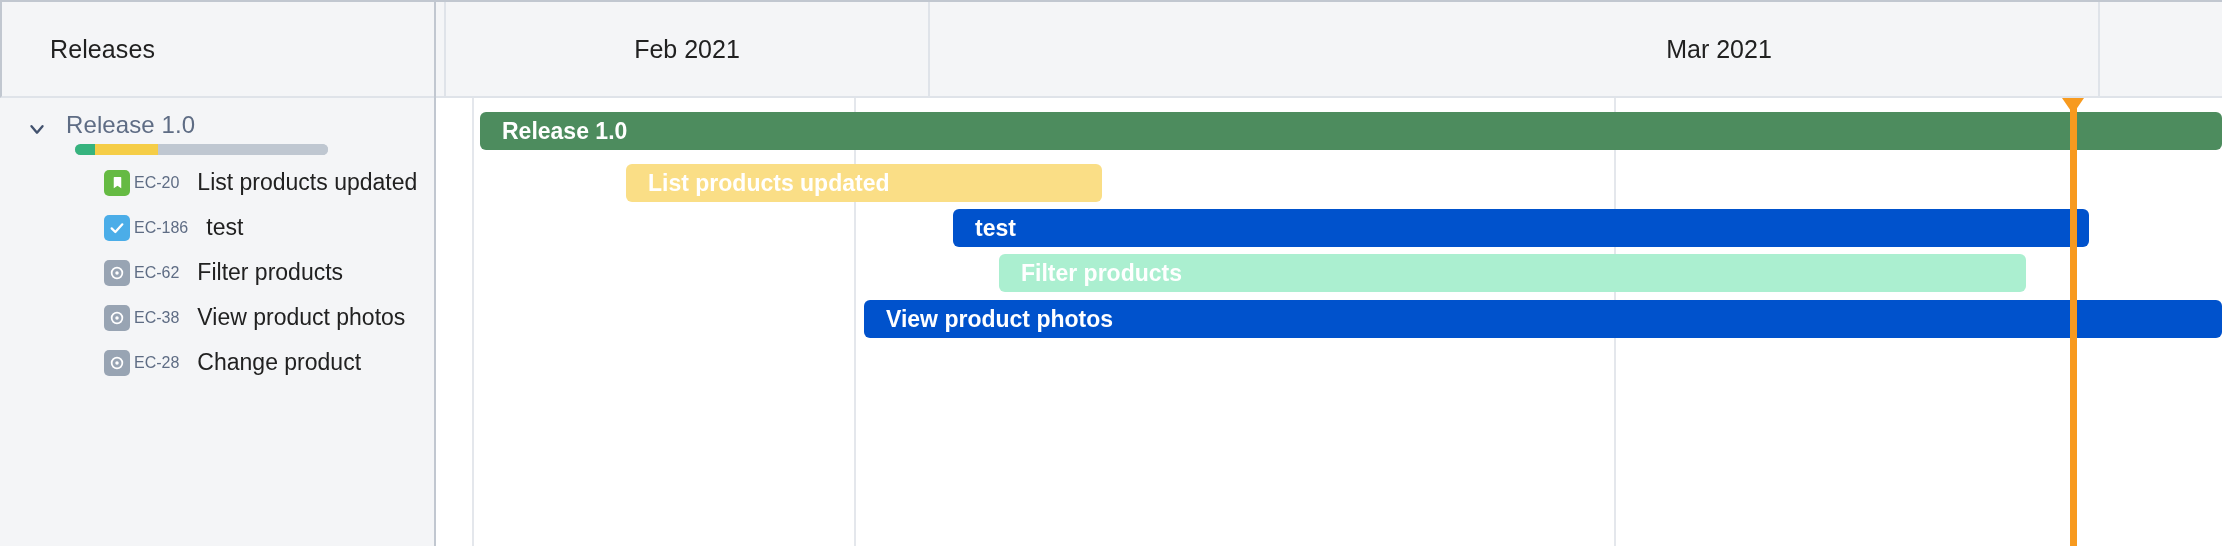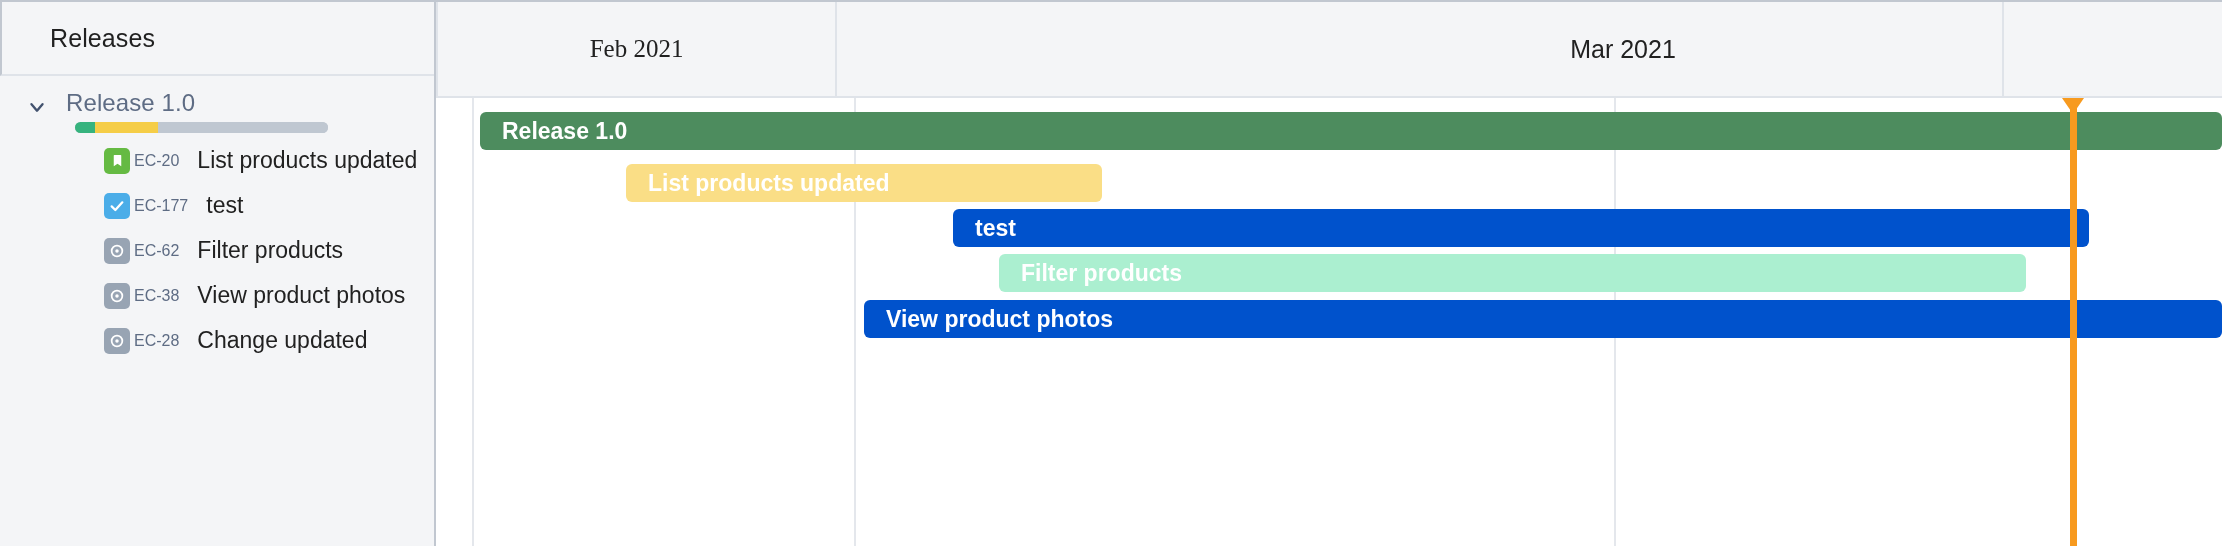--- a/index.html
+++ b/index.html
@@ -14,21 +14,21 @@
 
   
   .sidebar {
     position: absolute; left: 0; top: 0;
     width: 436px; height: 546px;
     background: #f4f5f7;
     border-right: 2px solid #c1c7d0;
   }
   .sidebar-header {
     position: relative;
-    height: 76px;
+    height: 98px;
     border-bottom: 2px solid #dfe3e9;
     border-top: 2px solid #c1c7d0;
     border-left: 2px solid #c1c7d0;
     display: flex; align-items: center;
     padding-left: 48px;
     text-align: center;
   }
   .sidebar-header-title {
     font-size: 25px; color: #212121; letter-spacing: .1px;
   }
@@ -182,21 +182,21 @@
             </div>
             <div class="issue-key">EC-20</div>
             <div class="issue-summary">List products updated</div>
           </div>
           <div class="issue-row">
             <div class="issue-icon icon-task">
               <svg width="16" height="16" viewBox="0 0 24 24" fill="none" stroke="#ffffff" stroke-width="3.4" stroke-linecap="round" stroke-linejoin="round">
                 <polyline points="4,12.5 9.5,18 20,6.5"></polyline>
               </svg>
             </div>
-            <div class="issue-key">EC-177</div>
+            <div class="issue-key">EC-186</div>
             <div class="issue-summary">test</div>
           </div>
           <div class="issue-row">
             <div class="issue-icon icon-epic">
               <svg width="16" height="16" viewBox="0 0 24 24">
                 <circle cx="12" cy="12" r="8" fill="none" stroke="#ffffff" stroke-width="2.6"></circle>
                 <circle cx="12" cy="12" r="2.6" fill="#ffffff"></circle>
               </svg>
             </div>
             <div class="issue-key">EC-62</div>
@@ -213,34 +213,34 @@
             <div class="issue-summary">View product photos</div>
           </div>
           <div class="issue-row">
             <div class="issue-icon icon-epic">
               <svg width="16" height="16" viewBox="0 0 24 24">
                 <circle cx="12" cy="12" r="8" fill="none" stroke="#ffffff" stroke-width="2.6"></circle>
                 <circle cx="12" cy="12" r="2.6" fill="#ffffff"></circle>
               </svg>
             </div>
             <div class="issue-key">EC-28</div>
-            <div class="issue-summary">Change updated</div>
+            <div class="issue-summary">Change product</div>
           </div>
         </div>
 
     </div>
   </div>
 
   <div class="timeline">
 
     <div class="timeline-header" id="timeline-header">
-        <div class="month-cell first" style="left: 0px; width: 401px; font-family: Liberation Serif, serif;">
+        <div class="month-cell first" style="left: 8px; width: 486px;">
           <span>Feb 2021</span>
         </div>
-        <div class="month-cell" style="left: 407px; width: 760px;">
+        <div class="month-cell" style="left: 418px; width: 760px;">
           <span>Mar 2021</span>
         </div>
       </div>
 
     <div class="timeline-body" id="timeline-body">
         <div class="grid-line" style="left: 36px;"></div>
         <div class="grid-line" style="left: 418px;"></div>
         <div class="grid-line" style="left: 1178px;"></div>
         <div class="bar" style="left: 44px; width: 1742px; top: 14px; background: rgb(77, 140, 94);">Release 1.0</div>
         <div class="bar" style="left: 190px; width: 476px; top: 66px; background: rgb(250, 222, 134);">List products updated</div>

